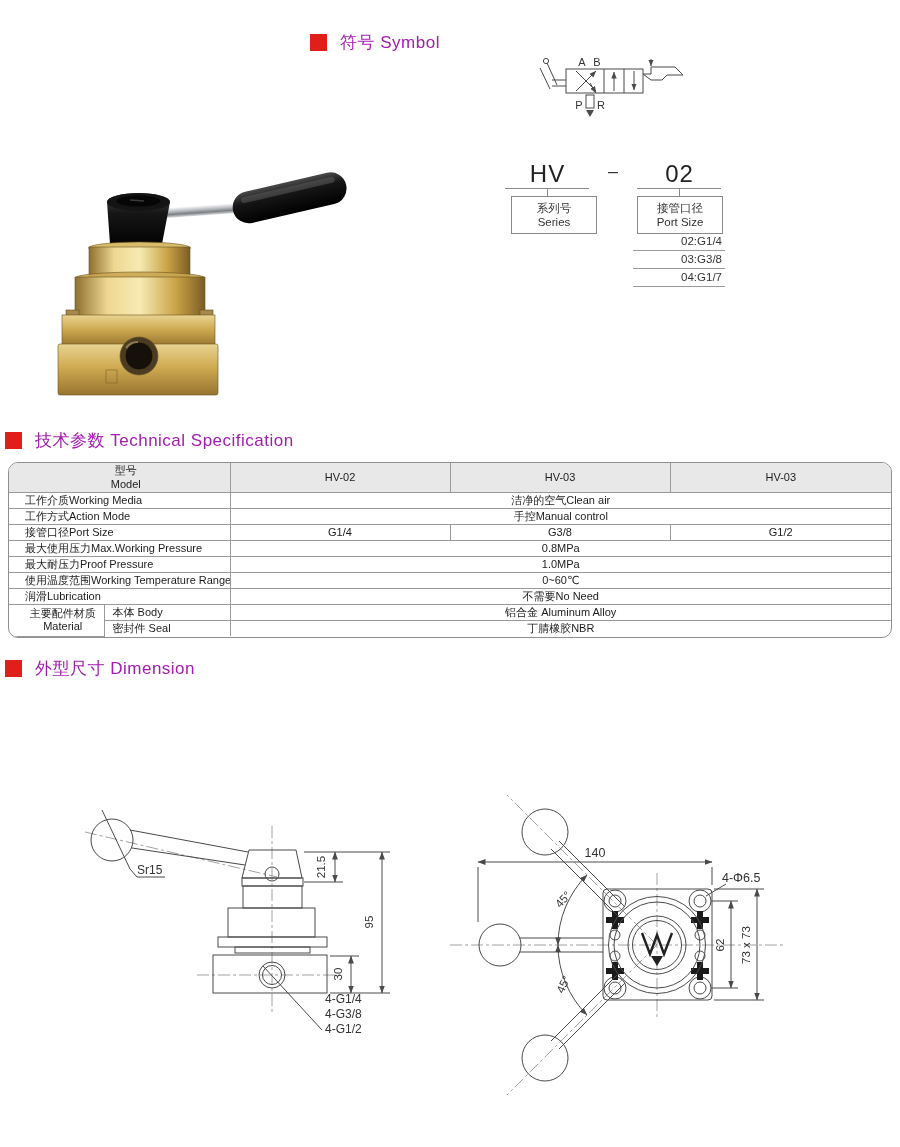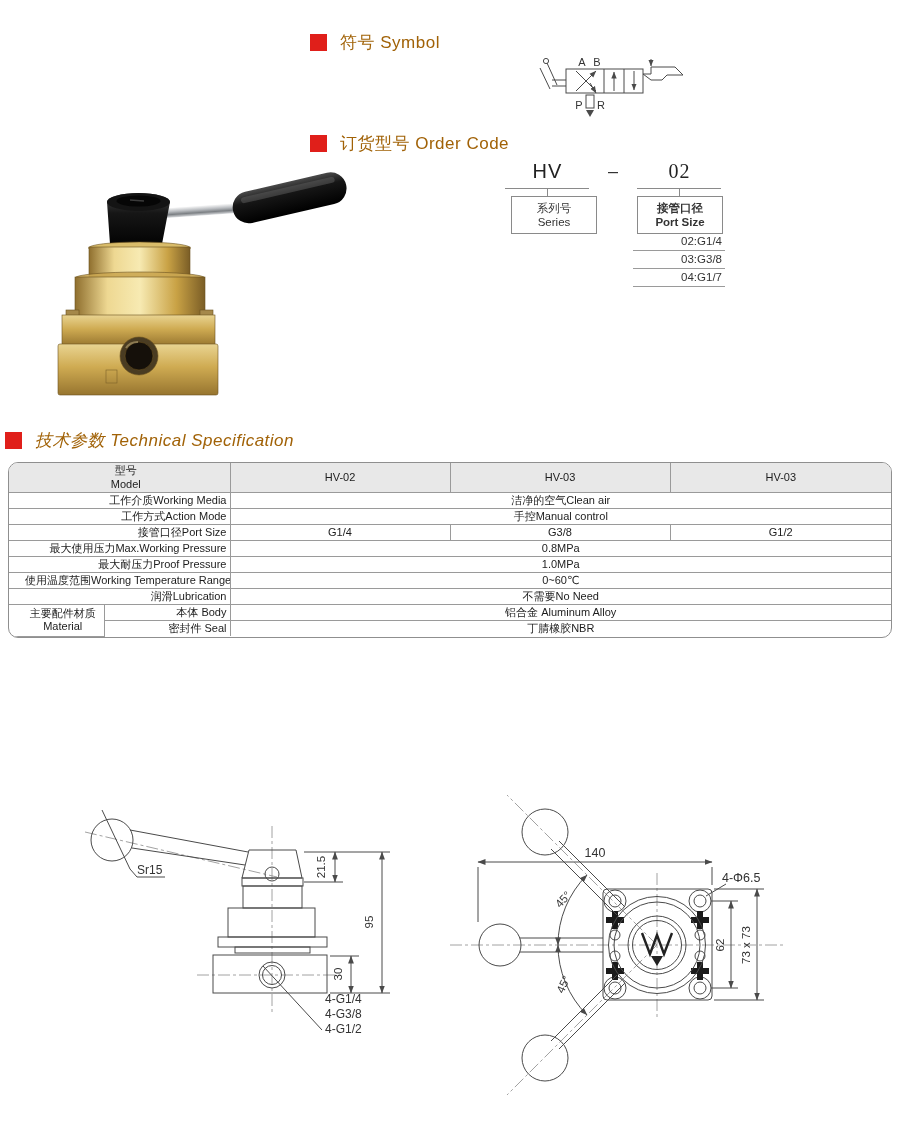--- a/index.html
+++ b/index.html
@@ -1,37 +1,37 @@
 <!DOCTYPE html>
 <html style="--accent: #e01f1a;"><head>
 <meta charset="utf-8">
 <style>
   html,body{margin:0;padding:0;background:#fff;}
   .page{position:relative;width:900px;height:1147px;background:#ffffff;overflow:hidden;
         font-family:"Liberation Sans","DejaVu Sans",sans-serif;color:#222;}
   .sec-header{position:absolute;display:flex;align-items:center;gap:13px;}
   .bullet{width:17px;height:17px;background:var(--accent,#e01f1a);flex:0 0 auto;}
-  .sec-title{font-size:17px;color:#a16207;letter-spacing:.5px;white-space:nowrap;}
+  .sec-title{font-size:17px;color:#a21caf;letter-spacing:.5px;white-space:nowrap;}
 
   
   .oc{position:absolute;left:495px;top:160px;width:260px;height:140px;font-size:11.5px;color:#333;}
-  .oc .code{position:absolute;top:0;width:85px;text-align:center;font-size:20px;color:#222;letter-spacing:1px;}
+  .oc .code{position:absolute;top:0;width:85px;text-align:center;font-size:24px;color:#222;letter-spacing:1px;}
   .oc .uline{position:absolute;top:28px;width:84px;border-top:1px solid #8a8a8a;}
   .oc .tick{position:absolute;top:28px;height:8px;border-left:1px solid #8a8a8a;}
   .oc .obox{position:absolute;top:36px;width:84px;height:36px;border:1px solid #8a8a8a;
             display:flex;flex-direction:column;justify-content:center;text-align:center;line-height:1.25;}
   .oc .dash{position:absolute;left:103px;top:1px;width:30px;text-align:center;font-size:18px;color:#333;}
   .oc .opt{position:absolute;width:85px;text-align:right;line-height:1;}
   .oc .optline{position:absolute;width:92px;border-top:1px solid #9a9a9a;}
 
   
   .spec-wrap{position:absolute;left:8px;top:462px;width:882px;border:1px solid #8f8f8f;border-radius:10px;overflow:hidden;background:#fff;}
   table.spec{width:100%;border-collapse:collapse;table-layout:fixed;font-size:11px;color:#1c1c1c;}
   table.spec td{border:1px solid #9a9a9a;height:15px;padding:0 3px;text-align:center;line-height:1.05;overflow:hidden;white-space:nowrap;}
-  table.spec td.lab{text-align:right;padding-left:10px;}
+  table.spec td.lab{text-align:left;padding-left:10px;}
   table.spec tr.hdr td{height:29px;background:#e8e8e8;}
   table.spec td:first-child{border-left:0;padding-left:16px;}
   table.spec td:last-child{border-right:0;}
   table.spec tr.hdr td{border-top:0;}
   table.spec tr:last-child td{border-bottom:0;}
   .two-line{line-height:1.2;}
 
   svg text{font-family:"Liberation Sans","DejaVu Sans",sans-serif;fill:#333;}
   .abs{position:absolute;}
 </style>
@@ -74,38 +74,34 @@
 
       <rect x="56" y="42" width="8" height="13"></rect>
       <path d="M56,57 h8 l-4,7 z" fill="#4a4a4a" stroke="none"></path>
     </g>
     <text x="52" y="13" font-size="11" text-anchor="middle">A</text>
     <text x="67" y="13" font-size="11" text-anchor="middle">B</text>
     <text x="49" y="56" font-size="11" text-anchor="middle">P</text>
     <text x="71" y="56" font-size="11" text-anchor="middle">R</text>
   </svg>
 
-  <div class="sec-header" style="left:310px;top:132px;">
-    <div class="bullet"></div>
-    <div class="sec-title">订货型号 Order Code</div>
-  </div>
 
   <div class="oc">
     <div class="code" style="left:10px;">HV</div>
     <div class="dash">–</div>
-    <div class="code" style="left:142px;font-family:Liberation Serif, serif;">02</div>
+    <div class="code" style="left:142px;">02</div>
     <div class="uline" style="left:10px;"></div>
     <div class="uline" style="left:142px;"></div>
     <div class="tick" style="left:52px;"></div>
     <div class="tick" style="left:184px;"></div>
     <div class="obox" style="left:16px;">
       <div>系列号</div>
       <div>Series</div>
     </div>
-    <div class="obox" style="left:142px;font-weight:bold;">
+    <div class="obox" style="left:142px;">
       <div>接管口径</div>
       <div>Port Size</div>
     </div>
     <div class="opt" style="left:142px;top:76px;">02:G1/4</div>
     <div class="optline" style="left:138px;top:90px;"></div>
     <div class="opt" style="left:142px;top:94px;">03:G3/8</div>
     <div class="optline" style="left:138px;top:108px;"></div>
     <div class="opt" style="left:142px;top:112px;">04:G1/7</div>
     <div class="optline" style="left:138px;top:126px;"></div>
   </div>
@@ -164,21 +160,21 @@
       <rect x="160" y="150" width="13" height="9" fill="#a5884a"></rect>
       <rect x="22" y="155" width="153" height="31" fill="url(#goldV)"></rect>
       <rect x="18" y="184" width="160" height="51" rx="2" fill="url(#goldV)"></rect>
       <circle cx="99" cy="196" r="19" fill="#4a3c22"></circle>
       <circle cx="99" cy="196" r="14" fill="#15100a"></circle>
       <path d="M86,188 a14,14 0 0 1 12,-6" stroke="#8c7a52" stroke-width="2" fill="none"></path>
       <rect x="66" y="210" width="11" height="13" fill="none" stroke="#7c6128"></rect>
     </g>
   </svg>
 
-  <div class="sec-header" style="left:5px;top:429px;font-style:italic;">
+  <div class="sec-header" style="left:5px;top:429px;">
     <div class="bullet"></div>
     <div class="sec-title">技术参数 Technical Specification</div>
   </div>
 
   <div class="spec-wrap">
     <table class="spec">
       <colgroup>
           <col style="width:95px">
           <col style="width:126px">
           <col style="width:220px">
@@ -238,20 +234,24 @@
         <td colspan="3">铝合金 Aluminum Alloy</td>
       </tr>
       <tr>
         <td class="lab" style="padding-left:8px;">密封件 Seal</td>
         <td colspan="3">丁腈橡胶NBR</td>
       </tr>
     </tbody>
       </table>
   </div>
 
+  <div class="sec-header" style="left:5px;top:657px;">
+    <div class="bullet"></div>
+    <div class="sec-title">外型尺寸 Dimension</div>
+  </div>
 
   <svg class="abs" style="left:75px;top:790px;" width="330" height="270" viewBox="0 0 330 270">
     <defs>
       <marker id="arD" markerWidth="9" markerHeight="8" refX="7.5" refY="3.5" orient="auto-start-reverse">
         <path d="M0,0.6 L8,3.5 L0,6.4 z" fill="#4a4a4a"></path>
       </marker>
     </defs>
     <g stroke="#4a4a4a" stroke-width="1" fill="none">
 
       <g stroke="#8a8a8a" stroke-width="0.8" stroke-dasharray="12 3 3 3">

